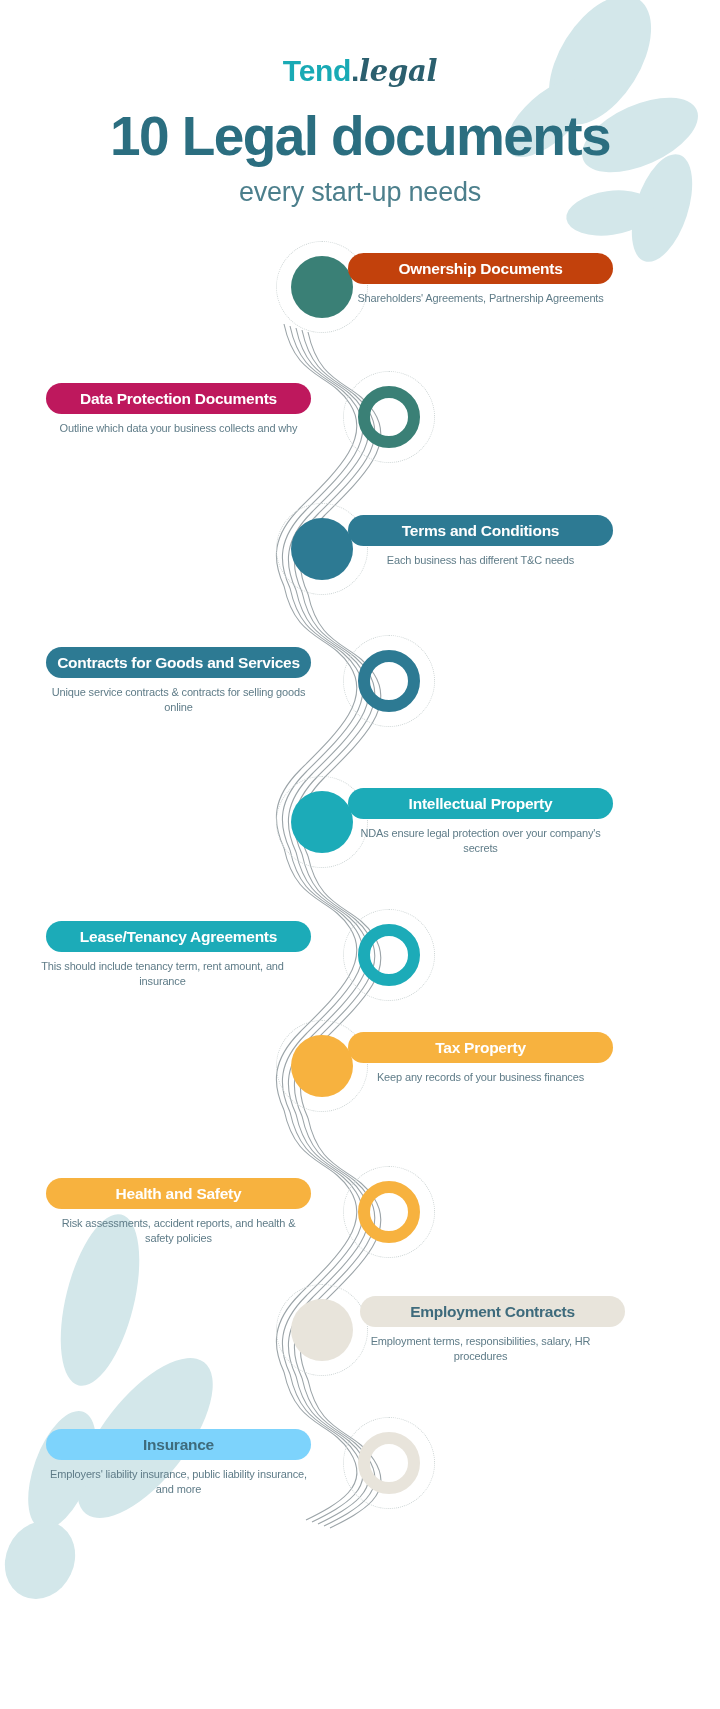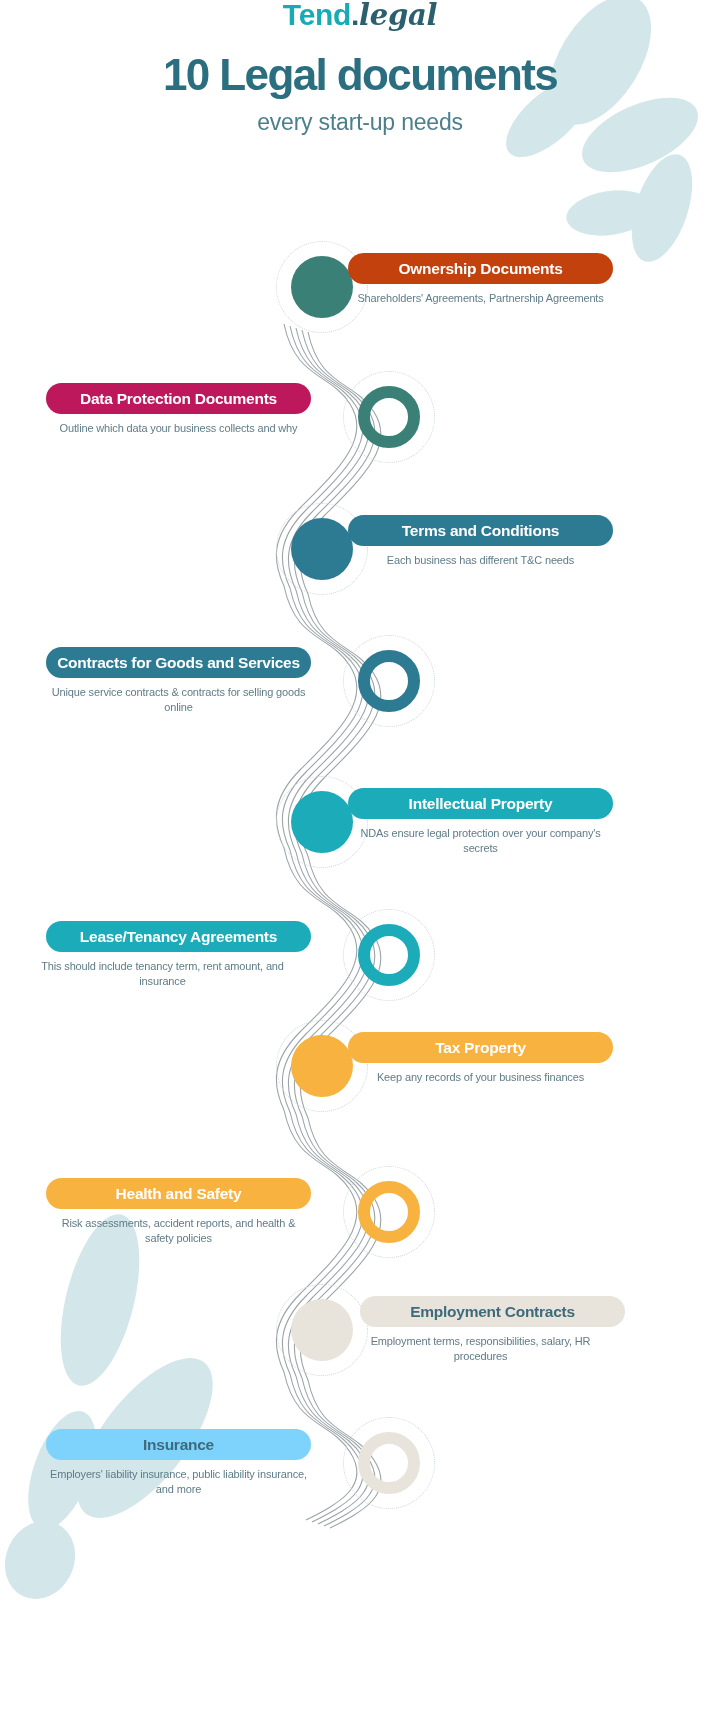--- a/index.html
+++ b/index.html
@@ -10,39 +10,40 @@
     -webkit-font-smoothing:antialiased;
   }
   #stage{position:absolute;inset:0;width:720px;height:1709px;}
 
   
   .leaves{position:absolute;inset:0;width:720px;height:1709px;pointer-events:none;}
 
   
   .header{position:absolute;left:0;top:0;width:720px;text-align:center;}
   .logo{
+    margin-top:56px;
     font-size:30px;line-height:1;
     letter-spacing:-0.3px;
     white-space:nowrap;
   }
   .logo .lg-tend{font-weight:bold;color:#19aab5;}
   .logo .lg-dot{font-weight:bold;color:#2b5f6e;}
   .logo .lg-legal{
     font-family:"DejaVu Serif", serif;
     font-style:italic;font-weight:bold;
     color:#2b5f6e;font-size:29px;
   }
   .title{
     margin-top:22px;
-    font-size:44px;font-weight:bold;
+    font-size:55px;font-weight:bold;
     color:#2b6e80;letter-spacing:-1.6px;line-height:1.05;
   }
   .subtitle{
     margin-top:11px;
-    font-size:23px;color:#4c7f8c;letter-spacing:-0.2px;
+    font-size:27px;color:#4c7f8c;letter-spacing:-0.2px;
   }
 
   
   .step{position:absolute;left:0;width:720px;}
   .node{
     position:absolute;width:74px;height:74px;border-radius:50%;
     display:flex;align-items:center;justify-content:center;
     box-sizing:border-box;
   }
   .node .ring-dotted{

